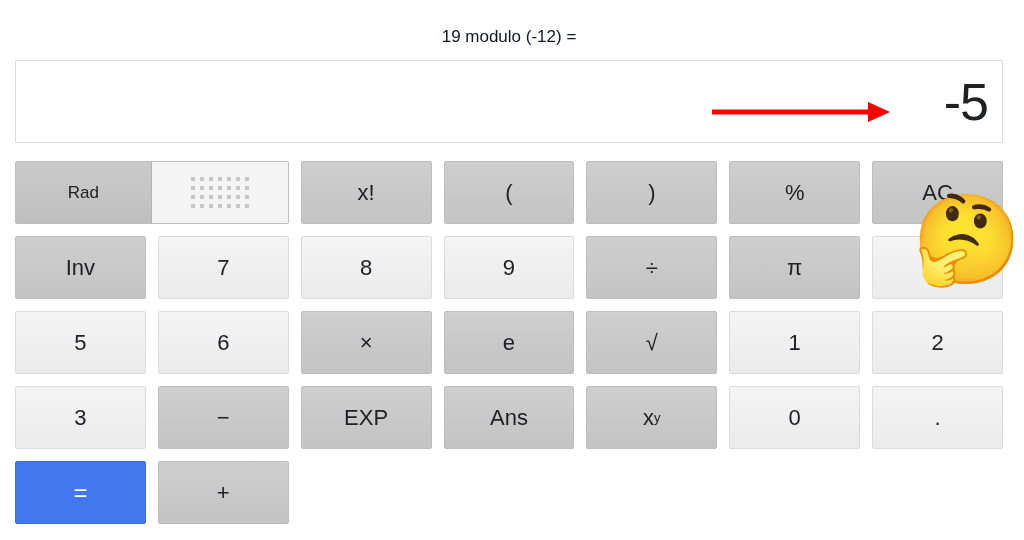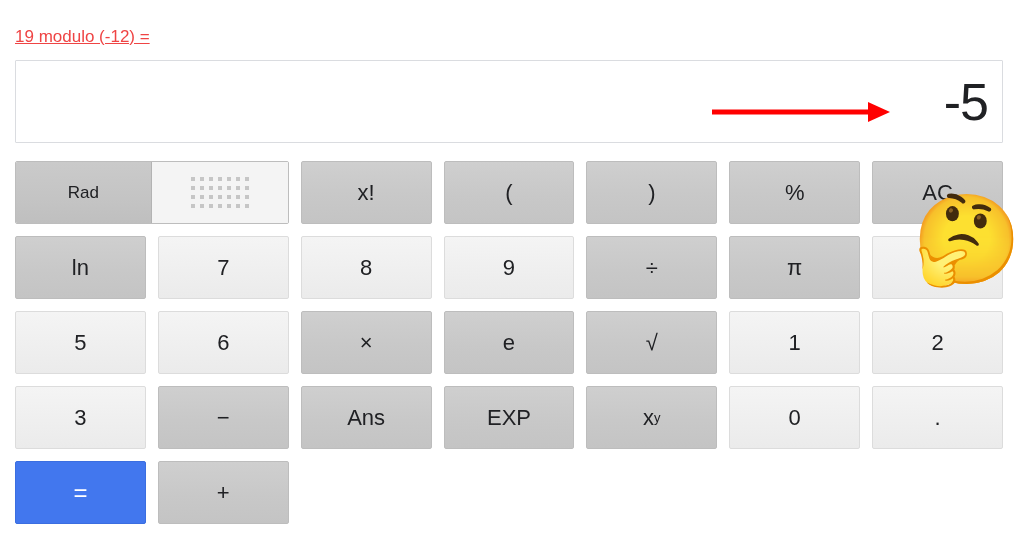--- a/index.html
+++ b/index.html
@@ -19,26 +19,25 @@
     background: #ffffff;
   }
 
   
   .expression-bar {
     position: absolute;
     left: 15px;
     top: 24px;
     width: 988px;
     height: 26px;
-    text-align: left;
-    color: #ef4444;
+    text-align: center;
+    color: #0f172a;
     font-size: 17px;
     line-height: 26px;
     white-space: nowrap;
-    text-decoration: underline;
   }
 
   
   .display {
     position: absolute;
     left: 15px;
     top: 60px;
     width: 988px;
     height: 83px;
     background: #ffffff;
@@ -237,21 +236,21 @@
       <div class="btn fn">
         <span>)</span>
       </div>
       <div class="btn fn">
         <span>%</span>
       </div>
       <div class="btn fn">
         <span>AC</span>
       </div>
       <div class="btn fn">
-        <span>ln</span>
+        <span>Inv</span>
       </div>
       <div class="btn digit">
         <span>7</span>
       </div>
       <div class="btn digit">
         <span>8</span>
       </div>
       <div class="btn digit">
         <span>9</span>
       </div>
@@ -285,24 +284,24 @@
       <div class="btn digit">
         <span>2</span>
       </div>
       <div class="btn digit">
         <span>3</span>
       </div>
       <div class="btn fn">
         <span>−</span>
       </div>
       <div class="btn fn">
+        <span>EXP</span>
+      </div>
+      <div class="btn fn">
         <span>Ans</span>
-      </div>
-      <div class="btn fn">
-        <span>EXP</span>
       </div>
       <div class="btn fn">
         <span>x</span>
         <span class="sup">y</span>
       </div>
       <div class="btn digit">
         <span>0</span>
       </div>
       <div class="btn digit">
         <span>.</span>

